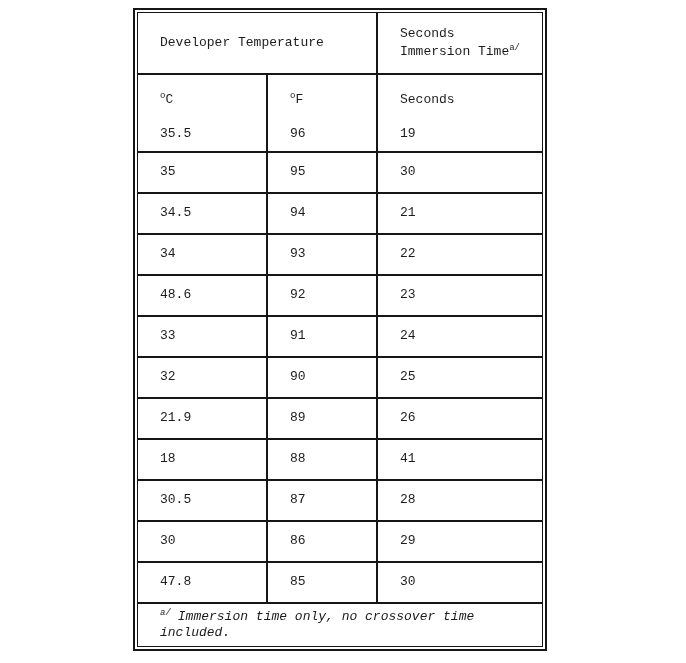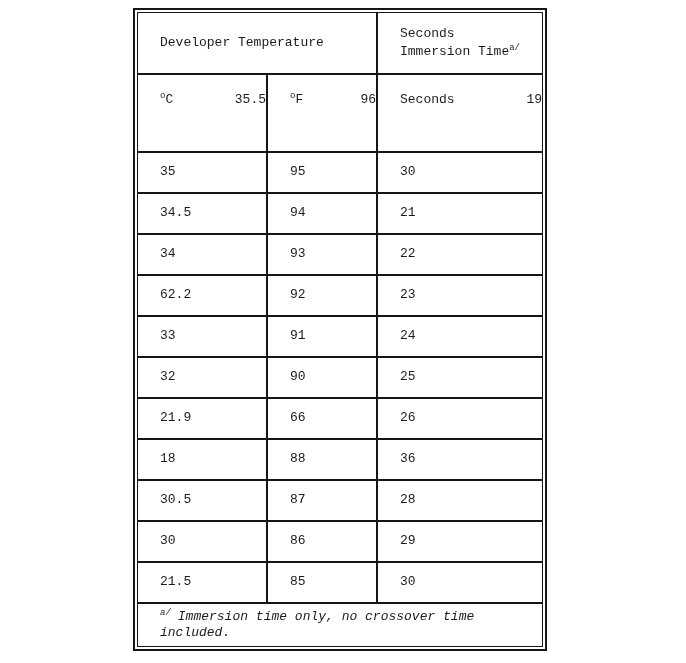--- a/index.html
+++ b/index.html
@@ -43,21 +43,21 @@
     font-size: 13px;
     line-height: 1.25;
     background: #ffffff;
     overflow: hidden;
   }
   .last-col { border-right: none; }
   .span2 { grid-column: 1 / 3; }
   .span3 { grid-column: 1 / 4; border-right: none; border-bottom: none; }
   .two-line { line-height: 18px; }
   .stack {
-    flex-direction: row;
+    flex-direction: column;
     align-items: flex-start;
     justify-content: space-between;
     padding-top: 17px;
     padding-bottom: 9px;
   }
   sup.deg {
     font-size: 9px;
     line-height: 0;
     vertical-align: 5px;
   }
@@ -129,21 +129,21 @@
             <span>34</span>
           </div>
         <div class="cell">
             <span>93</span>
           </div>
         <div class="cell last-col">
             <span>22</span>
           </div>
 
         <div class="cell">
-            <span>62.2</span>
+            <span>48.6</span>
           </div>
         <div class="cell">
             <span>92</span>
           </div>
         <div class="cell last-col">
             <span>23</span>
           </div>
 
         <div class="cell">
             <span>33</span>
@@ -162,34 +162,34 @@
             <span>90</span>
           </div>
         <div class="cell last-col">
             <span>25</span>
           </div>
 
         <div class="cell">
             <span>21.9</span>
           </div>
         <div class="cell">
-            <span>66</span>
+            <span>89</span>
           </div>
         <div class="cell last-col">
             <span>26</span>
           </div>
 
         <div class="cell">
             <span>18</span>
           </div>
         <div class="cell">
             <span>88</span>
           </div>
         <div class="cell last-col">
-            <span>36</span>
+            <span>41</span>
           </div>
 
         <div class="cell">
             <span>30.5</span>
           </div>
         <div class="cell">
             <span>87</span>
           </div>
         <div class="cell last-col">
             <span>28</span>
@@ -199,21 +199,21 @@
             <span>30</span>
           </div>
         <div class="cell">
             <span>86</span>
           </div>
         <div class="cell last-col">
             <span>29</span>
           </div>
 
         <div class="cell">
-            <span>21.5</span>
+            <span>47.8</span>
           </div>
         <div class="cell">
             <span>85</span>
           </div>
         <div class="cell last-col">
             <span>30</span>
           </div>
 
         <div class="cell span3 footnote-cell">
           <span><sup class="fnref">a/</sup><span>Immersion time only, no crossover time included.</span></span>

